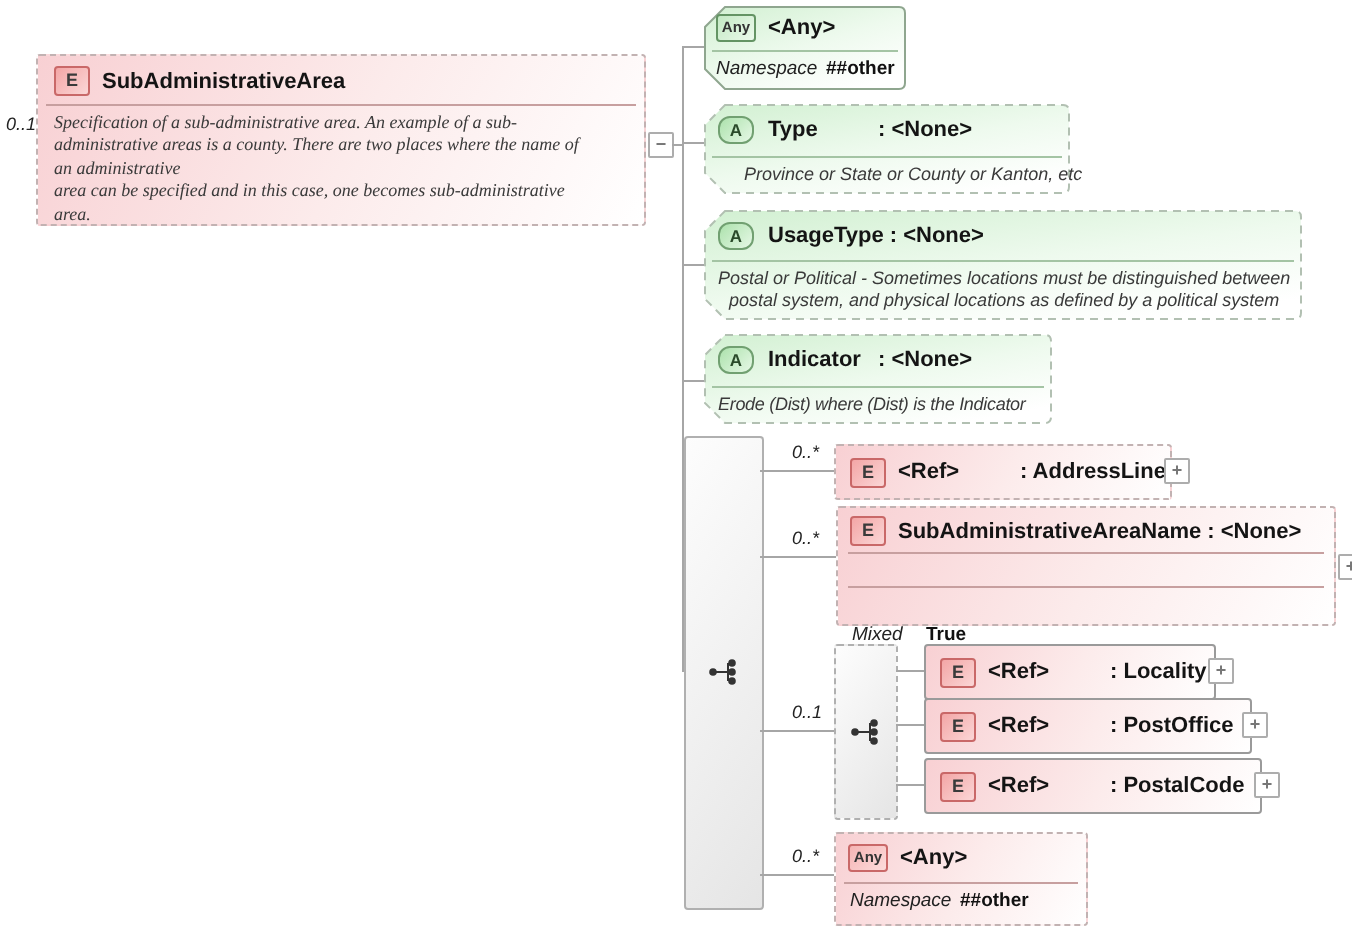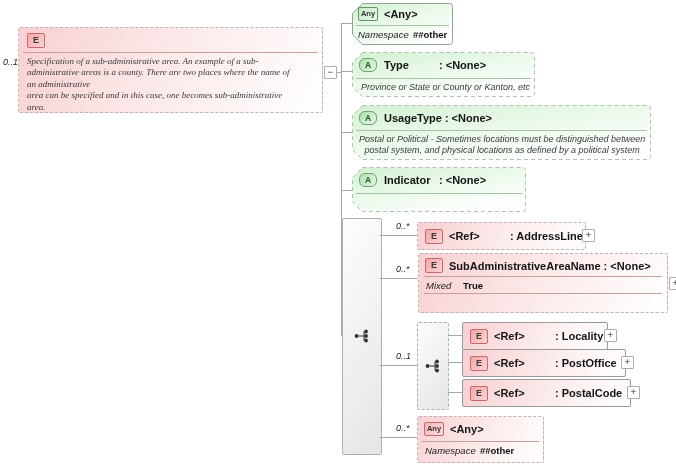--- a/index.html
+++ b/index.html
@@ -33,21 +33,21 @@
   .name{font:bold 11px "Liberation Sans",sans-serif;color:#141414;white-space:nowrap;}
   .typ{font:bold 11px "Liberation Sans",sans-serif;color:#141414;white-space:nowrap;margin-left:3px;}
   .minw52{min-width:52px;}
   .minw58{min-width:58px;}
 
   .ann{position:absolute;font:italic 9px/11.4px "Liberation Sans",sans-serif;color:#3a3a3a;
        white-space:pre-line;}
   .kv{position:absolute;display:flex;align-items:baseline;font-size:9.5px;}
   .kv .k{font-style:italic;color:#222;min-width:55px;}
   .kv .v{font-weight:bold;color:#111;}
-  .kv .k.small{min-width:37px;}
+  .kv .k.small{min-width:37px;margin-top:32px;}
 
   .hr{position:absolute;height:1px;}
   .hr.pink{background:#c79f9f;}
   .hr.green{background:#a4c4a4;}
 
   
   .eicon{width:16px;height:13px;border:1px solid #c96868;border-radius:2px;margin-right:6px;
          background:linear-gradient(135deg,#f3a6a6,#fbd6d6);
          font:bold 9px/13px "Liberation Sans",sans-serif;color:#3a3a3a;text-align:center;flex:0 0 auto;}
   .aicon{width:16px;height:12px;border:1px solid #71a071;border-radius:6px;margin-right:7px;
@@ -74,20 +74,21 @@
     </linearGradient>
   </defs>
 </svg>
 
 <div class="stage">
 
   <div class="occ" style="left:3px;top:57px;">0..1</div>
   <div class="ebox" style="left:18px;top:27px;width:303px;height:84px;">
     <div class="brow" style="left:8px;top:5px;">
       <div class="eicon">E</div>
+      <div class="name">SubAdministrativeArea</div>
     </div>
     <div class="hr pink" style="left:4px;right:4px;top:24px;"></div>
     <div class="ann" style="left:8px;top:28px;right:4px;font-family:Liberation Serif, serif;">Specification of a sub-administrative area. An example of a sub-
 administrative areas is a county. There are two places where the name of
 an administrative
 area can be specified and in this case, one becomes sub-administrative
 area.</div>
   </div>
 
   <div class="tgl" style="left:324px;top:66px;">−</div>
@@ -116,21 +117,21 @@
   <div class="banner" style="left:352px;top:52px;width:183px;height:45px;">
       <svg width="183" height="45" class="banner-bg">
         <path d="M 10.5 0.5 L 179.5 0.5 Q 182.5 0.5 182.5 3.5 L 182.5 41.5 Q 182.5 44.5 179.5 44.5 L 10.5 44.5 L 0.5 34.5 L 0.5 10.5 Z" fill="url(#gradGreen)" stroke="#b2c0b2" stroke-dasharray="4 3"></path>
       </svg>
     <div class="brow" style="left:7px;top:6px;">
       <div class="aicon">A</div>
       <div class="name minw52">Type</div>
       <div class="typ">: &lt;None&gt;</div>
     </div>
     <div class="hr green" style="left:4px;right:4px;top:26px;"></div>
-    <div class="ann" style="left:9px;top:30px;white-space:nowrap;">Province or State or County or Kanton, etc</div>
+    <div class="ann" style="left:20px;top:30px;white-space:nowrap;">Province or State or County or Kanton, etc</div>
   </div>
 
   <div class="banner" style="left:352px;top:105px;width:299px;height:55px;">
       <svg width="299" height="55" class="banner-bg">
         <path d="M 10.5 0.5 L 295.5 0.5 Q 298.5 0.5 298.5 3.5 L 298.5 51.5 Q 298.5 54.5 295.5 54.5 L 10.5 54.5 L 0.5 44.5 L 0.5 10.5 Z" fill="url(#gradGreen)" stroke="#b2c0b2" stroke-dasharray="4 3"></path>
       </svg>
     <div class="brow" style="left:7px;top:6px;">
       <div class="aicon">A</div>
       <div class="name minw52">UsageType</div>
       <div class="typ">: &lt;None&gt;</div>
@@ -143,20 +144,21 @@
   <div class="banner" style="left:352px;top:167px;width:174px;height:45px;">
       <svg width="174" height="45" class="banner-bg">
         <path d="M 10.5 0.5 L 170.5 0.5 Q 173.5 0.5 173.5 3.5 L 173.5 41.5 Q 173.5 44.5 170.5 44.5 L 10.5 44.5 L 0.5 34.5 L 0.5 10.5 Z" fill="url(#gradGreen)" stroke="#b2c0b2" stroke-dasharray="4 3"></path>
       </svg>
     <div class="brow" style="left:7px;top:6px;">
       <div class="aicon">A</div>
       <div class="name minw52">Indicator</div>
       <div class="typ">: &lt;None&gt;</div>
     </div>
     <div class="hr green" style="left:4px;right:4px;top:26px;"></div>
+    <div class="ann" style="left:7px;top:30px;white-space:nowrap;letter-spacing:-0.15px;">Erode (Dist) where (Dist) is the Indicator</div>
   </div>
 
   <div class="gbox" style="left:342px;top:218px;width:38px;height:235px;">
     <svg width="17" height="14" style="position:absolute;left:11px;top:110px;">
       <line x1="4" y1="7" x2="10" y2="7" stroke="#333"></line>
       <line x1="10" y1="2.5" x2="10" y2="11.5" stroke="#333"></line>
       <circle cx="2.5" cy="7" r="1.9" fill="#333"></circle>
       <circle cx="12" cy="2.5" r="1.9" fill="#333"></circle>
       <circle cx="12" cy="7" r="1.9" fill="#333"></circle>
       <circle cx="12" cy="11.5" r="1.9" fill="#333"></circle>

